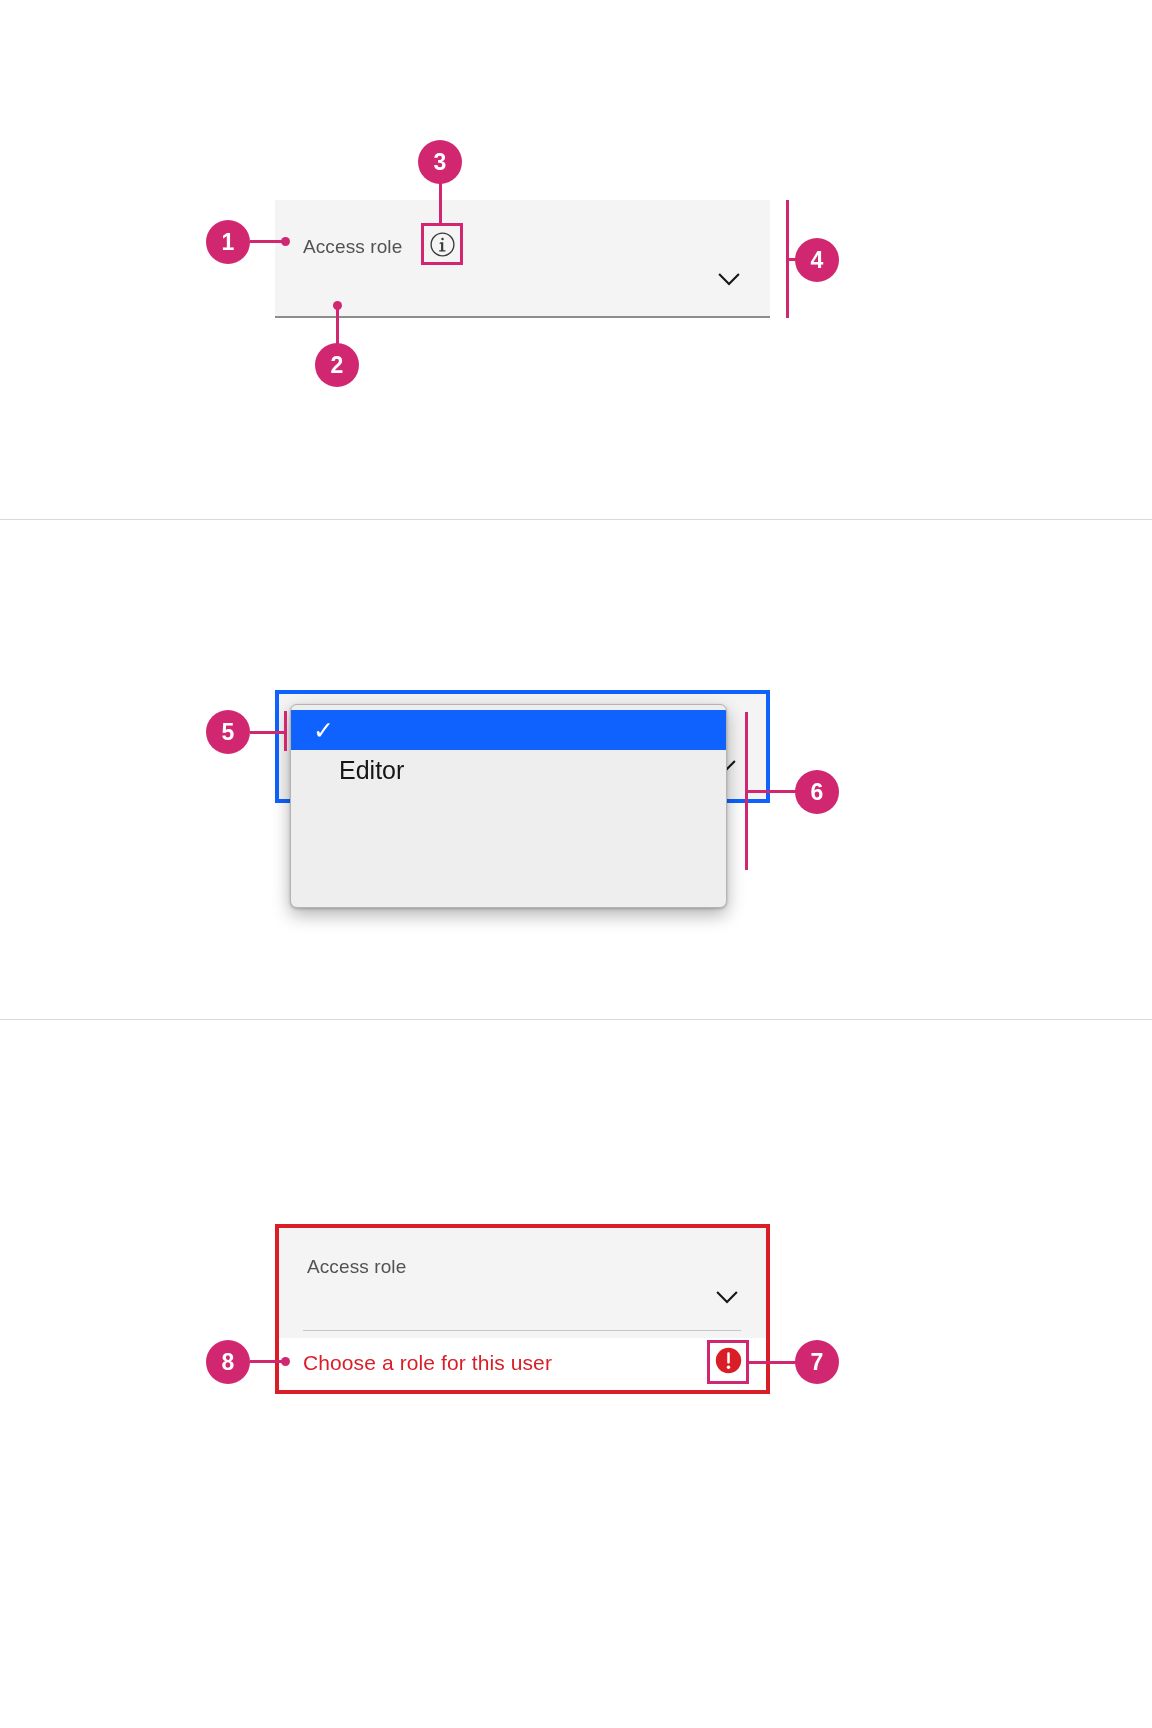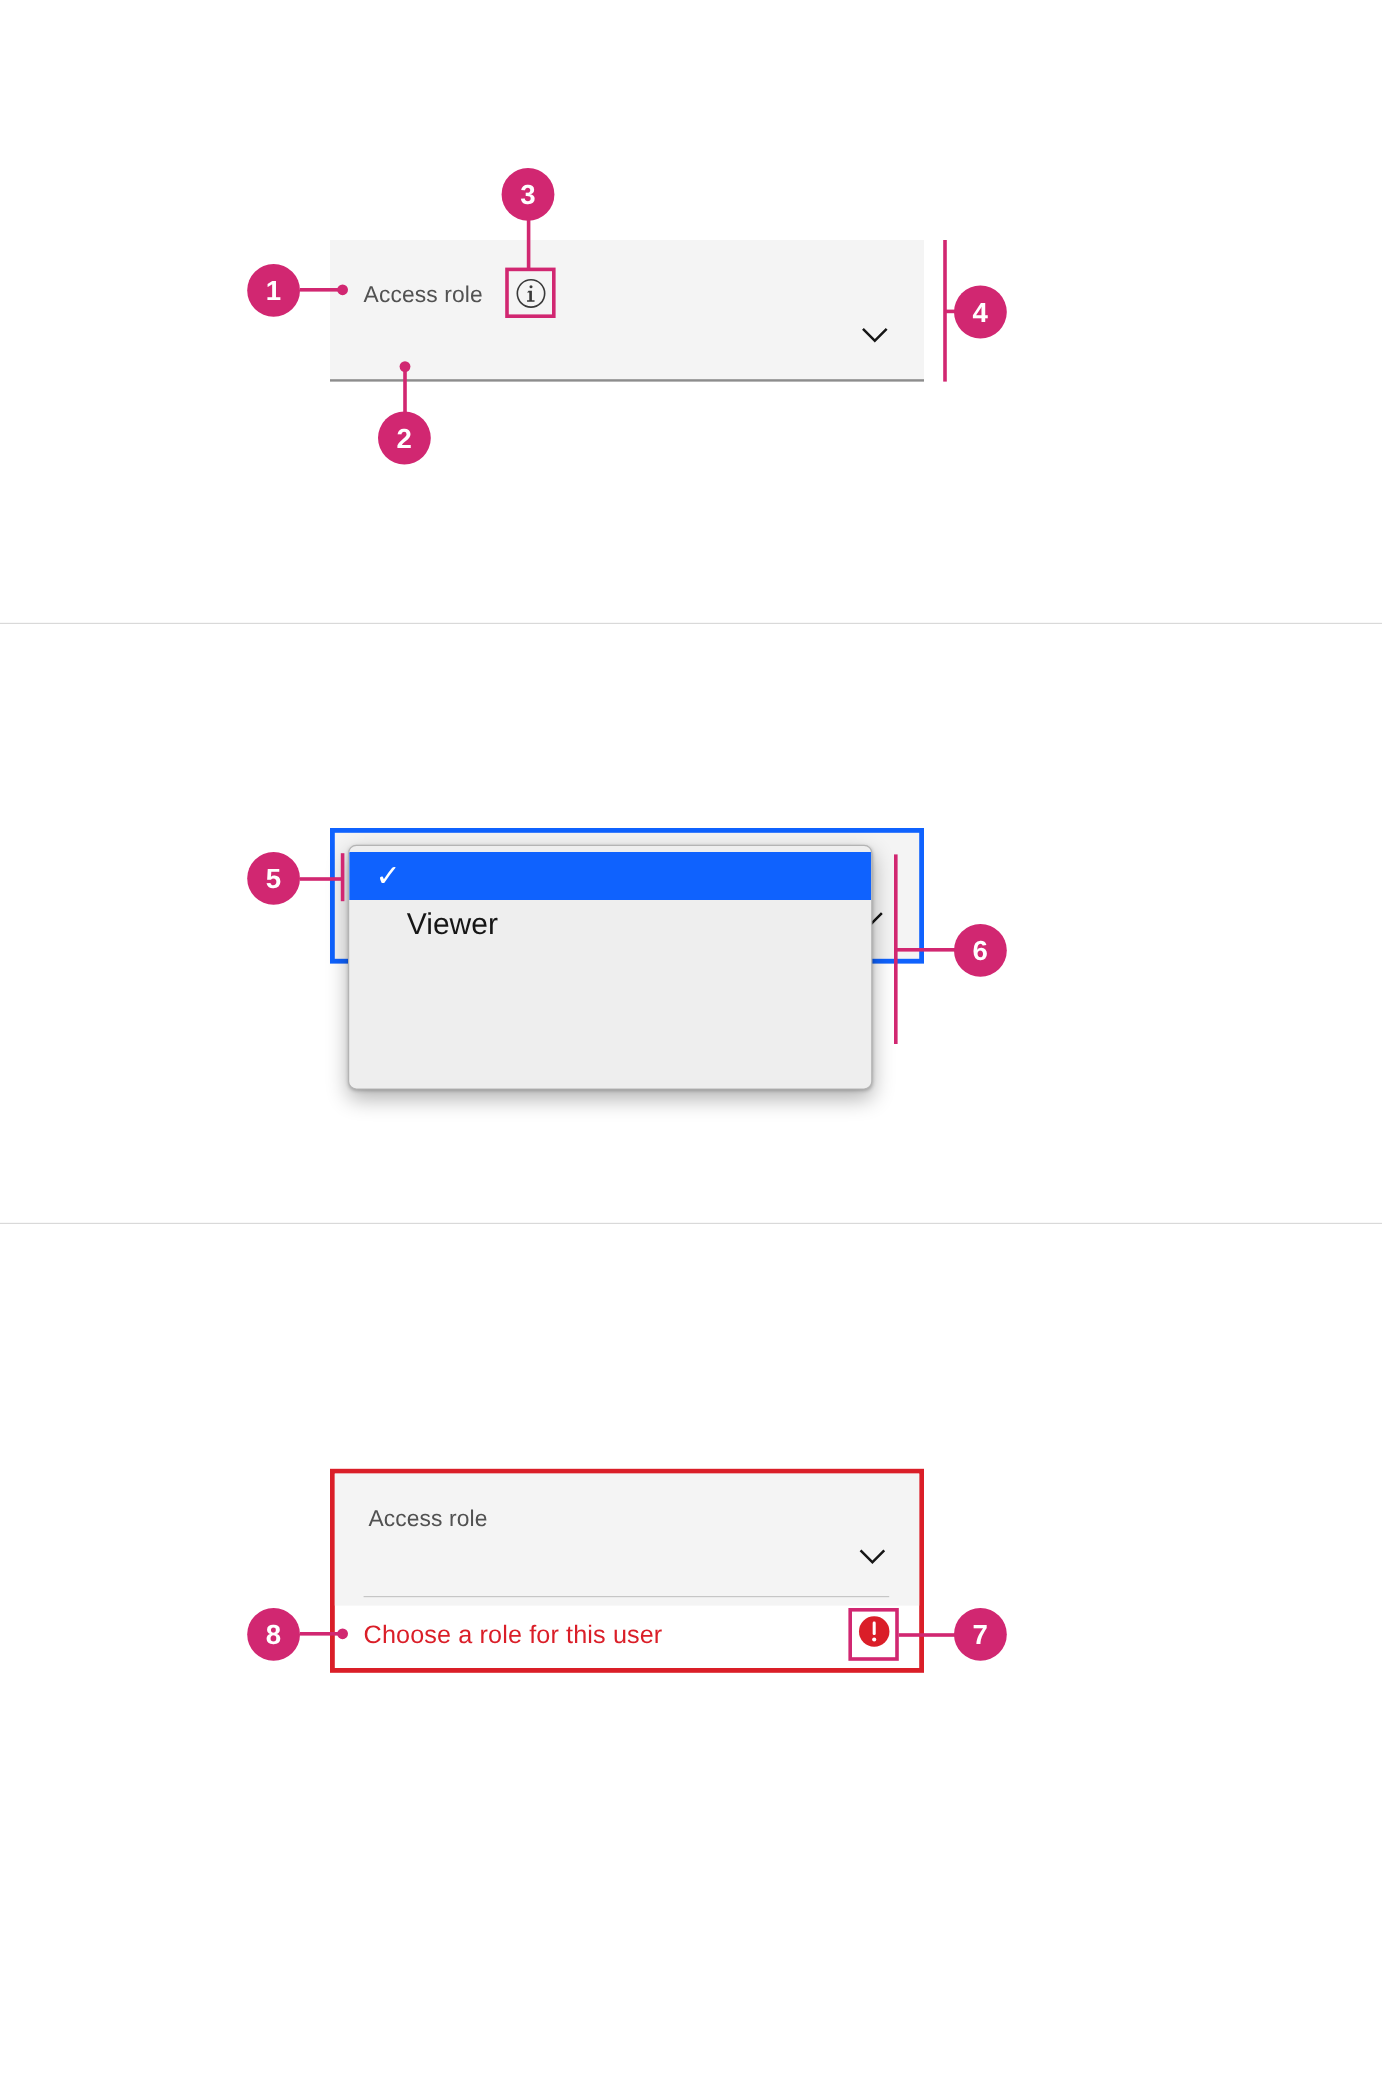--- a/index.html
+++ b/index.html
@@ -230,21 +230,21 @@
     </div>
   </div>
 
   <div class="native-menu" style="left:290px; top:704px; width:437px; height:204px;">
     <div class="menu-item selected">
       <span class="menu-check">✓</span>
       <span></span>
     </div>
     <div class="menu-item">
       <span class="menu-check"></span>
-      <span>Viewer</span>
+      <span>Editor</span>
     </div>
   </div>
 
   <div class="badge" style="left:206px; top:710px;">5</div>
   <div class="leader-h" style="left:250px; top:731px; width:36px;"></div>
   <div class="tick" style="left:284px; top:711px; height:40px;"></div>
 
   <div class="bracket" style="left:745px; top:712px; height:158px;"></div>
   <div class="leader-h" style="left:747px; top:790px; width:58px;"></div>
   <div class="badge" style="left:795px; top:770px;">6</div>

